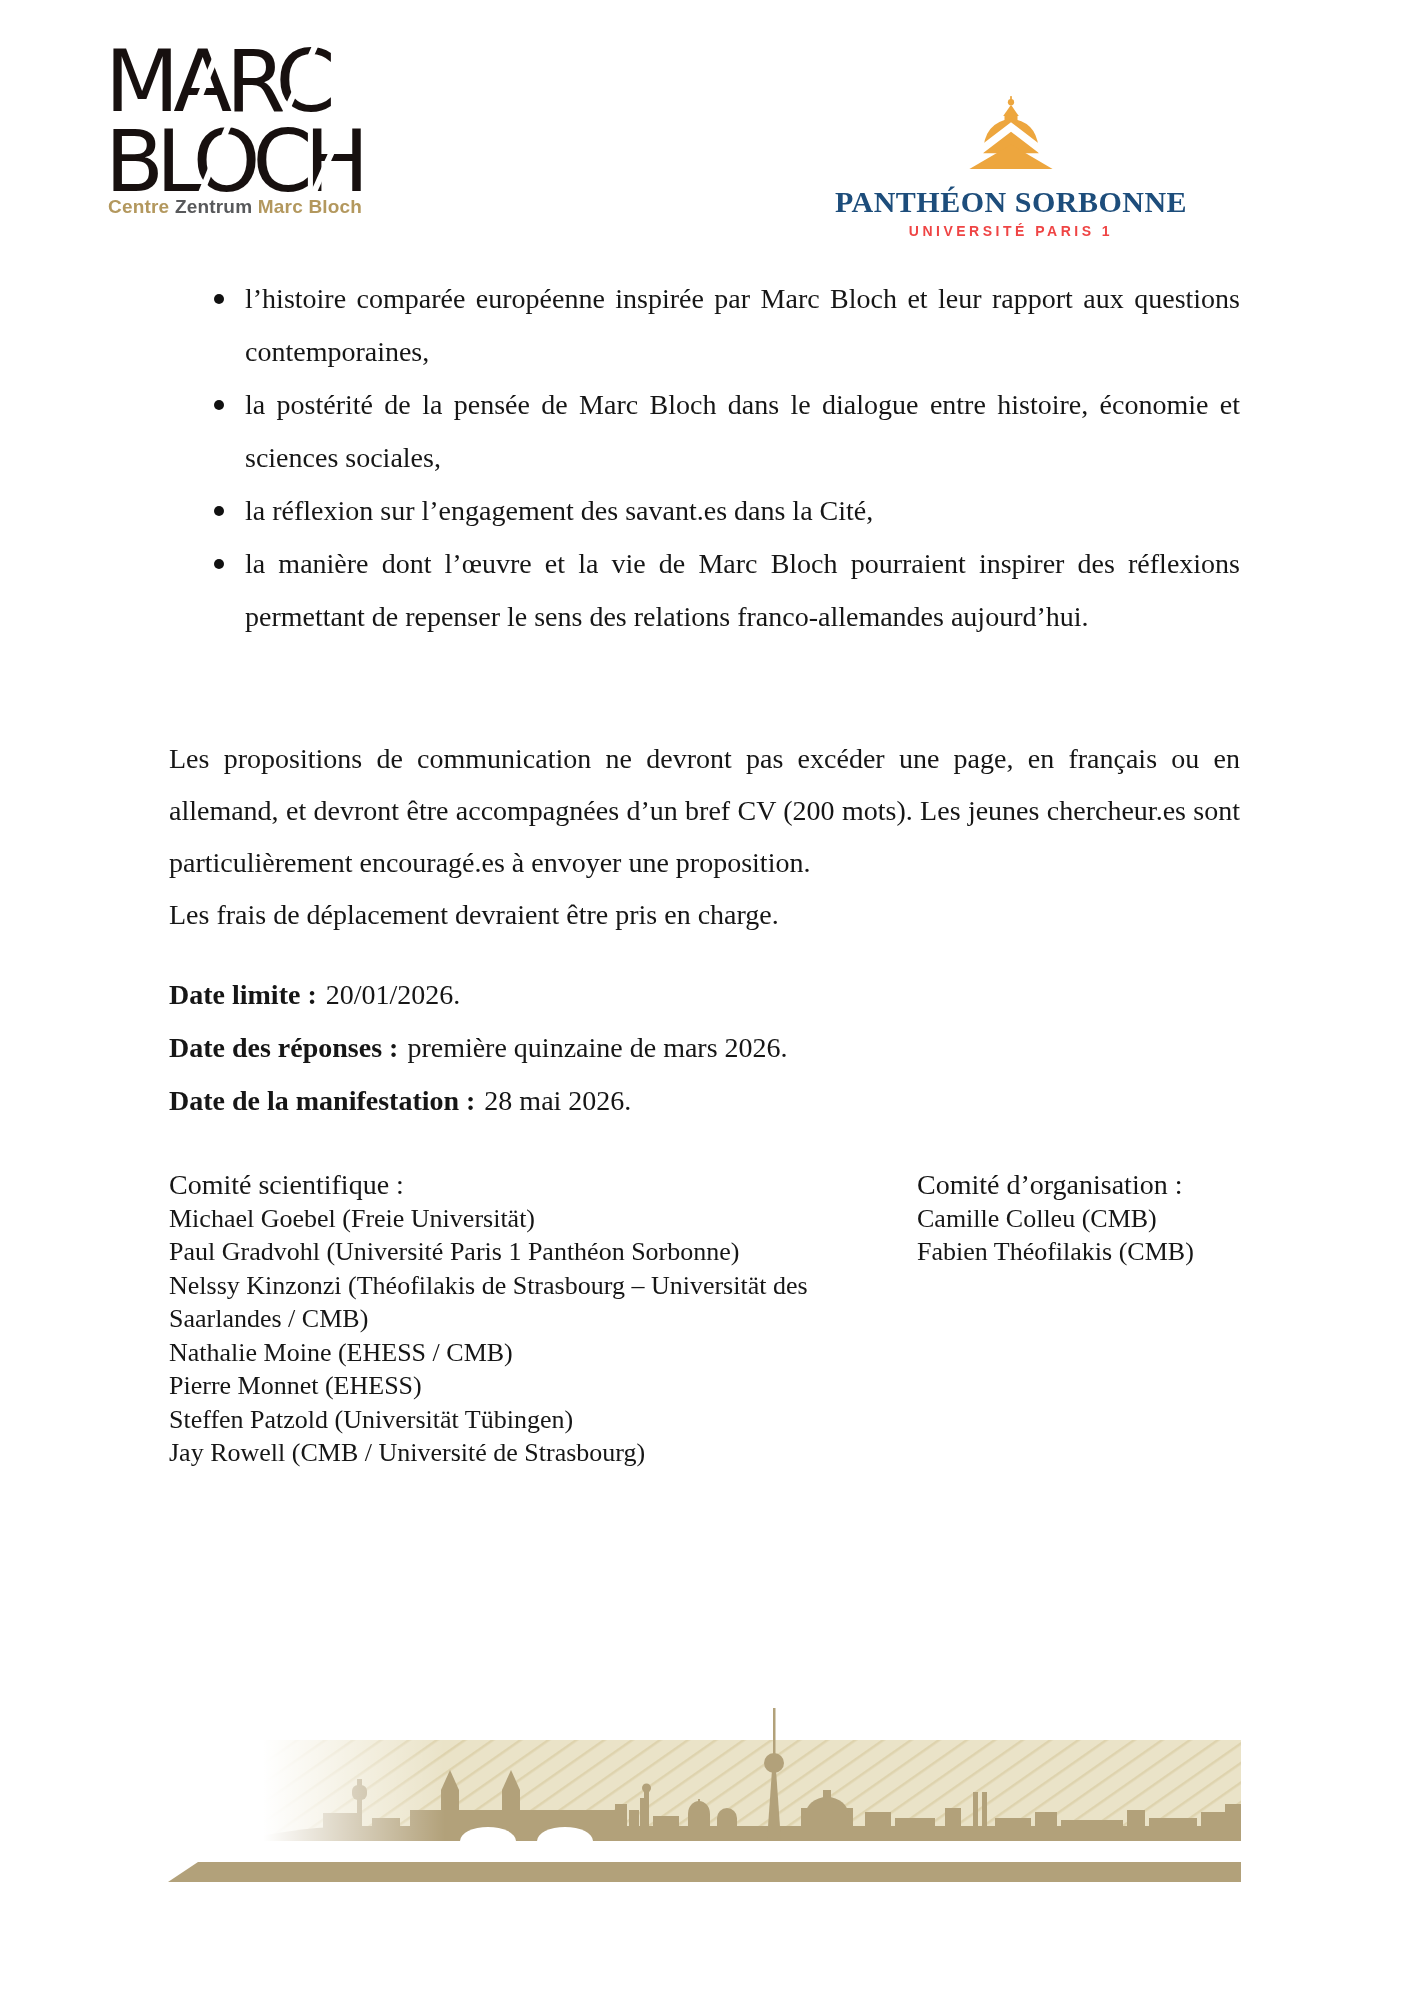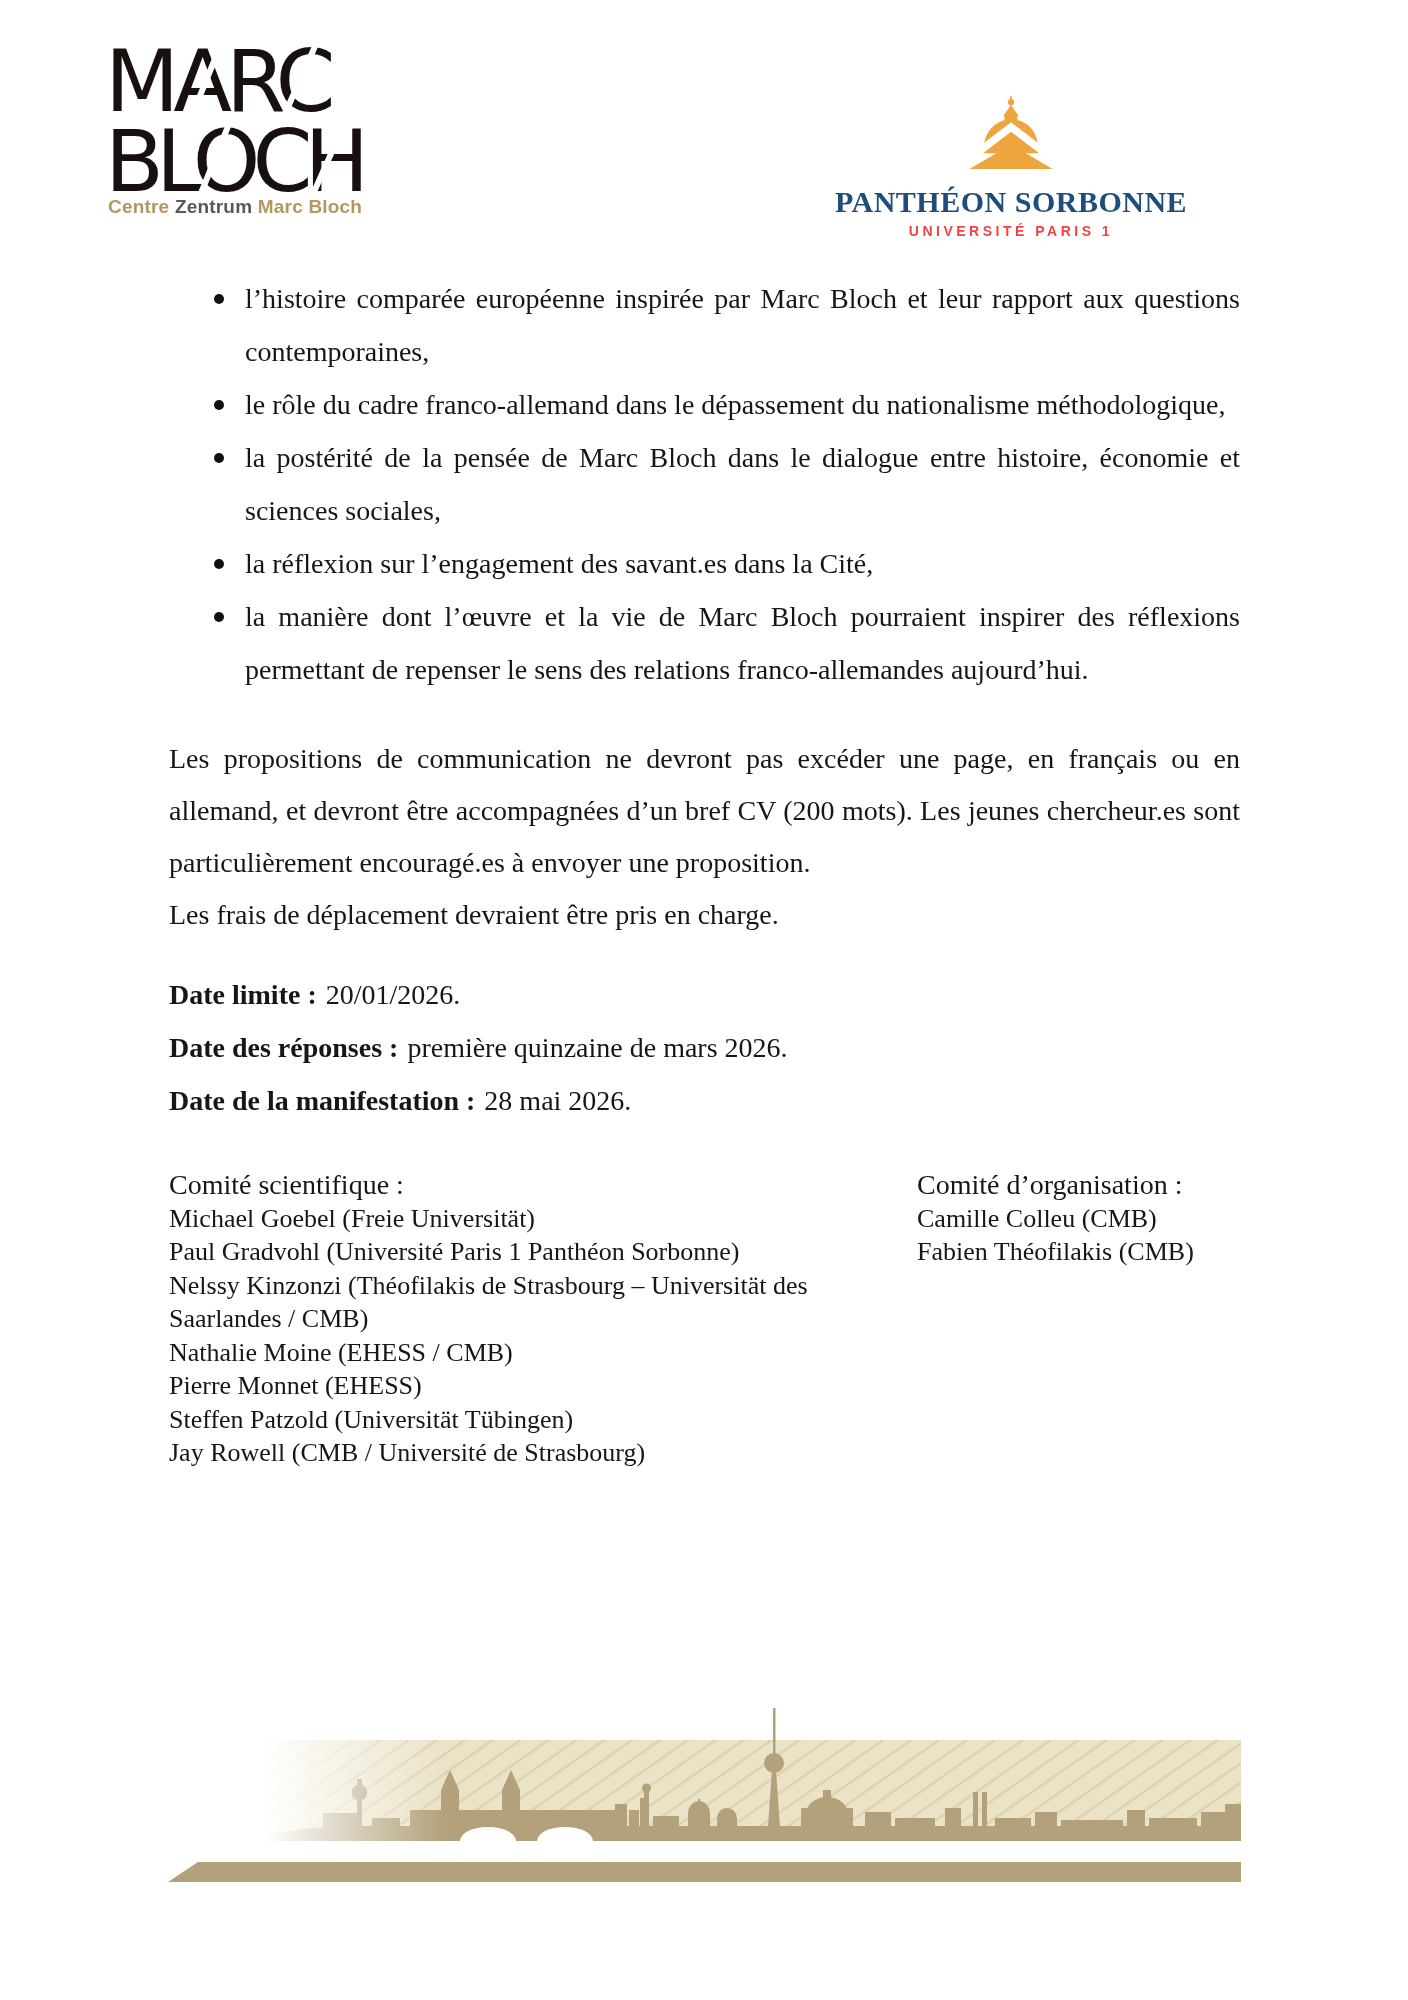--- a/index.html
+++ b/index.html
@@ -87,24 +87,20 @@
       <polygon fill="#eda63e" points="12,84 108,84 60,56"></polygon>
     </svg>
     <div class="sorbonne-title">PANTHÉON SORBONNE</div>
     <div class="sorbonne-subtitle">UNIVERSITÉ PARIS 1</div>
   </div>
 
   <ul class="bullets">
     <li>
         <span class="bullet-dot"></span>
         <span class="bullet-text">l’histoire comparée européenne inspirée par Marc Bloch et leur rapport aux questions contemporaines,</span>
-      </li>
-    <li>
-        <span class="bullet-dot"></span>
-        <span class="bullet-text">le rôle du cadre franco-allemand dans le dépassement du nationalisme méthodologique,</span>
       </li>
     <li>
         <span class="bullet-dot"></span>
         <span class="bullet-text">la postérité de la pensée de Marc Bloch dans le dialogue entre histoire, économie et sciences sociales,</span>
       </li>
     <li>
         <span class="bullet-dot"></span>
         <span class="bullet-text">la réflexion sur l’engagement des savant.es dans la Cité,</span>
       </li>
     <li>

